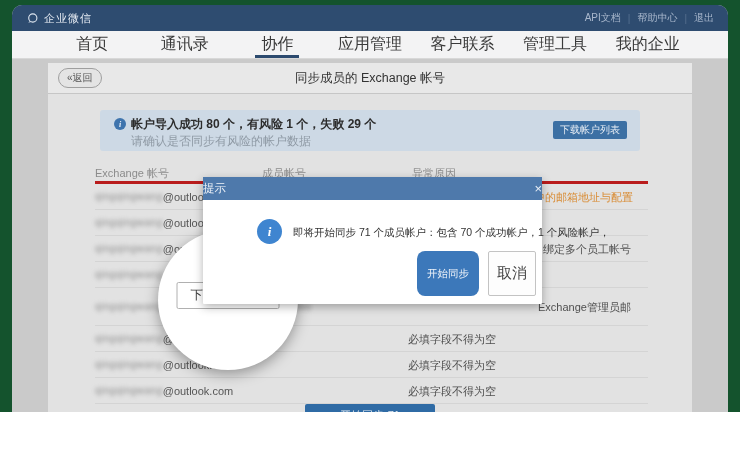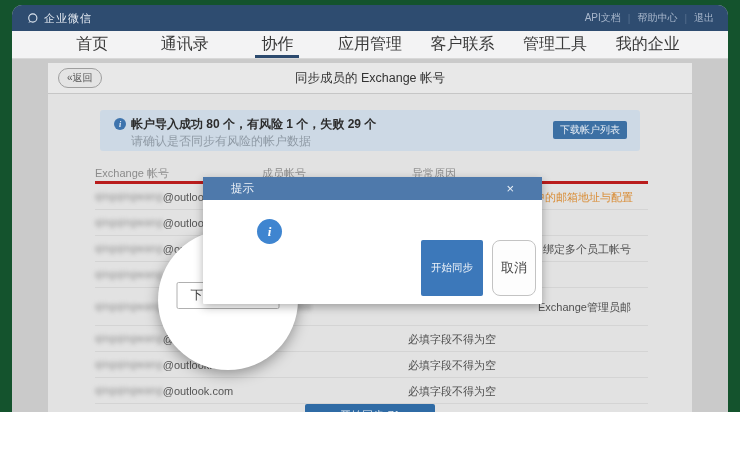--- a/index.html
+++ b/index.html
@@ -82,32 +82,32 @@
   .spotlight { position:absolute; left:146px; top:225px; width:140px; height:140px; border-radius:50%;
                background:#ffffff; box-shadow:0 4px 14px rgba(0,0,0,0.35); z-index:50; }
   .spot-btn { position:absolute; left:50%; top:52px; transform:translateX(-50%); white-space:nowrap;
                background:#fff; border:1px solid #b0b0b0; border-radius:2px; padding:4px 13px;
                font-size:12.5px; color:#3c3c3c; cursor:pointer; }
 
   
   .modal { position:absolute; left:191px; top:172px; width:339px; height:127px; z-index:60;
            background:#ffffff; box-shadow:0 3px 10px rgba(0,0,0,0.3); border-radius:1px; }
   .modal-head { position:absolute; left:0; top:0; width:100%; height:23px; background:#4e79ab;
-           display:flex; align-items:center; justify-content:space-between; padding:0 28px; }
+           display:flex; align-items:center; justify-content:space-between; padding:0 0; }
   .modal-title { color:#f0f4f9; font-size:11.5px; }
   .modal-close { color:#eaf0f7; font-size:13px; line-height:13px; cursor:pointer; }
   .modal-info { position:absolute; left:54px; top:42px; width:25px; height:25px; border-radius:50%;
            background:#3f85d0; color:#fff; display:flex; align-items:center; justify-content:center;
            font-size:13px; font-weight:bold; font-style:italic; font-family:"Liberation Serif",serif; }
   .modal-msg { position:absolute; left:90px; top:49px; font-size:10.5px; color:#333; white-space:nowrap; }
   .modal-footer { position:absolute; right:6px; bottom:8px; display:flex; gap:9px; }
-  .btn-confirm { background:#3c78ba; color:#eef3f9; border:none; border-radius:2px;
+  .btn-confirm { background:#3c78ba; color:#eef3f9; border:none; border-radius:8px;
            padding:3px 10px; font-size:10.5px; cursor:pointer; }
-  .btn-cancel { background:#fdfdfd; color:#444; border:1px solid #c3c3c3; border-radius:8px;
-           padding:18px 8px; font-size:13px; cursor:pointer; }
+  .btn-cancel { background:#fdfdfd; color:#444; border:1px solid #c3c3c3; border-radius:2px;
+           padding:12px 8px; font-size:15px; cursor:pointer; }
 </style>
 </head>
 <body>
 
 <div class="stage" data-interactable="false">
   <div class="window" data-interactable="false">
 
     <div class="topbar" data-interactable="false">
       <div class="brand" data-interactable="false">
         <span data-interactable="false">
@@ -267,20 +267,21 @@
     <div class="spotlight" data-interactable="false">
       <button class="spot-btn" data-interactable="true">下载帐户列表</button>
     </div>
 
     <div class="modal" data-interactable="false">
       <div class="modal-head" data-interactable="false">
         <span class="modal-title" data-interactable="false">提示</span>
         <span class="modal-close" data-interactable="true">×</span>
       </div>
       <div class="modal-info" data-interactable="false">i</div>
+      <div class="modal-msg" data-interactable="false">即将开始同步 71 个成员帐户：包含 70 个成功帐户，1 个风险帐户，</div>
       <div class="modal-footer" data-interactable="false">
         <button class="btn-confirm" data-interactable="true">开始同步</button>
         <button class="btn-cancel" data-interactable="true">取消</button>
       </div>
     </div>
 
   </div>
 </div>
 
 </body></html>

